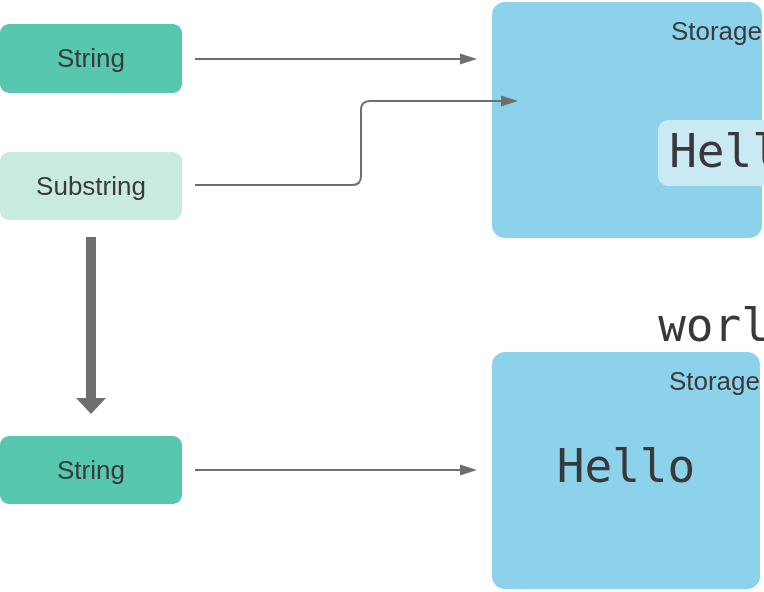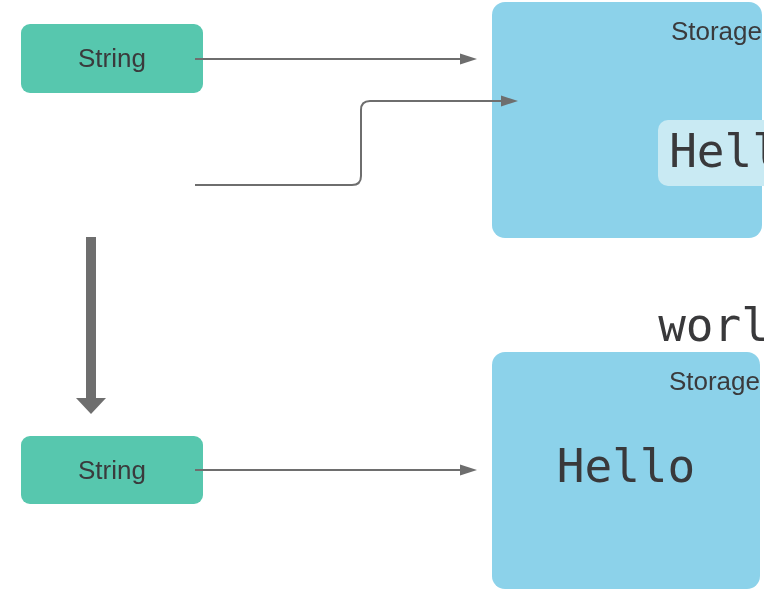--- a/index.html
+++ b/index.html
@@ -12,21 +12,21 @@
     --label-text:#3a3a3c;
     --mono-text:#39393b;
   }
   html,body{margin:0;padding:0;background:var(--background);}
   .canvas{
     position:relative;width:764px;height:592px;background:var(--background);
     overflow:hidden;font-family:"Liberation Sans","DejaVu Sans",sans-serif;
   }
   .node{
     position:absolute;display:flex;align-items:center;justify-content:center;
-    border-radius:9px;font-size:26px;color:var(--label-text);margin-left:21px;
+    border-radius:9px;font-size:26px;color:var(--label-text);
   }
   .node-string{background:var(--string-box);}
   .node-substring{background:var(--substring-box);}
   #string-top{left:0;top:24px;width:182px;height:69px;}
   #substring{left:0;top:152px;width:182px;height:68px;}
   #string-bottom{left:0;top:436px;width:182px;height:68px;}
   .storage{position:absolute;background:var(--storage-box);border-radius:13px;}
   #storage-top{left:492px;top:2px;width:270px;height:236px;}
   #storage-bottom{left:492px;top:352px;width:268px;height:237px;}
   .storage-title{
@@ -48,20 +48,23 @@
 </style>
 </head>
 <body>
 
 <div class="canvas">
 
   <div class="node node-string" id="string-top">
     <span>String</span>
   </div>
 
+  <div class="node node-substring" id="substring">
+    <span>Substring</span>
+  </div>
 
   <div class="node node-string" id="string-bottom">
     <span>String</span>
   </div>
 
   <div class="storage" id="storage-top">
     <div class="storage-title">Storage</div>
     <div class="mono-content">
       <span><span class="hl">Hello</span></span>
       <br>

